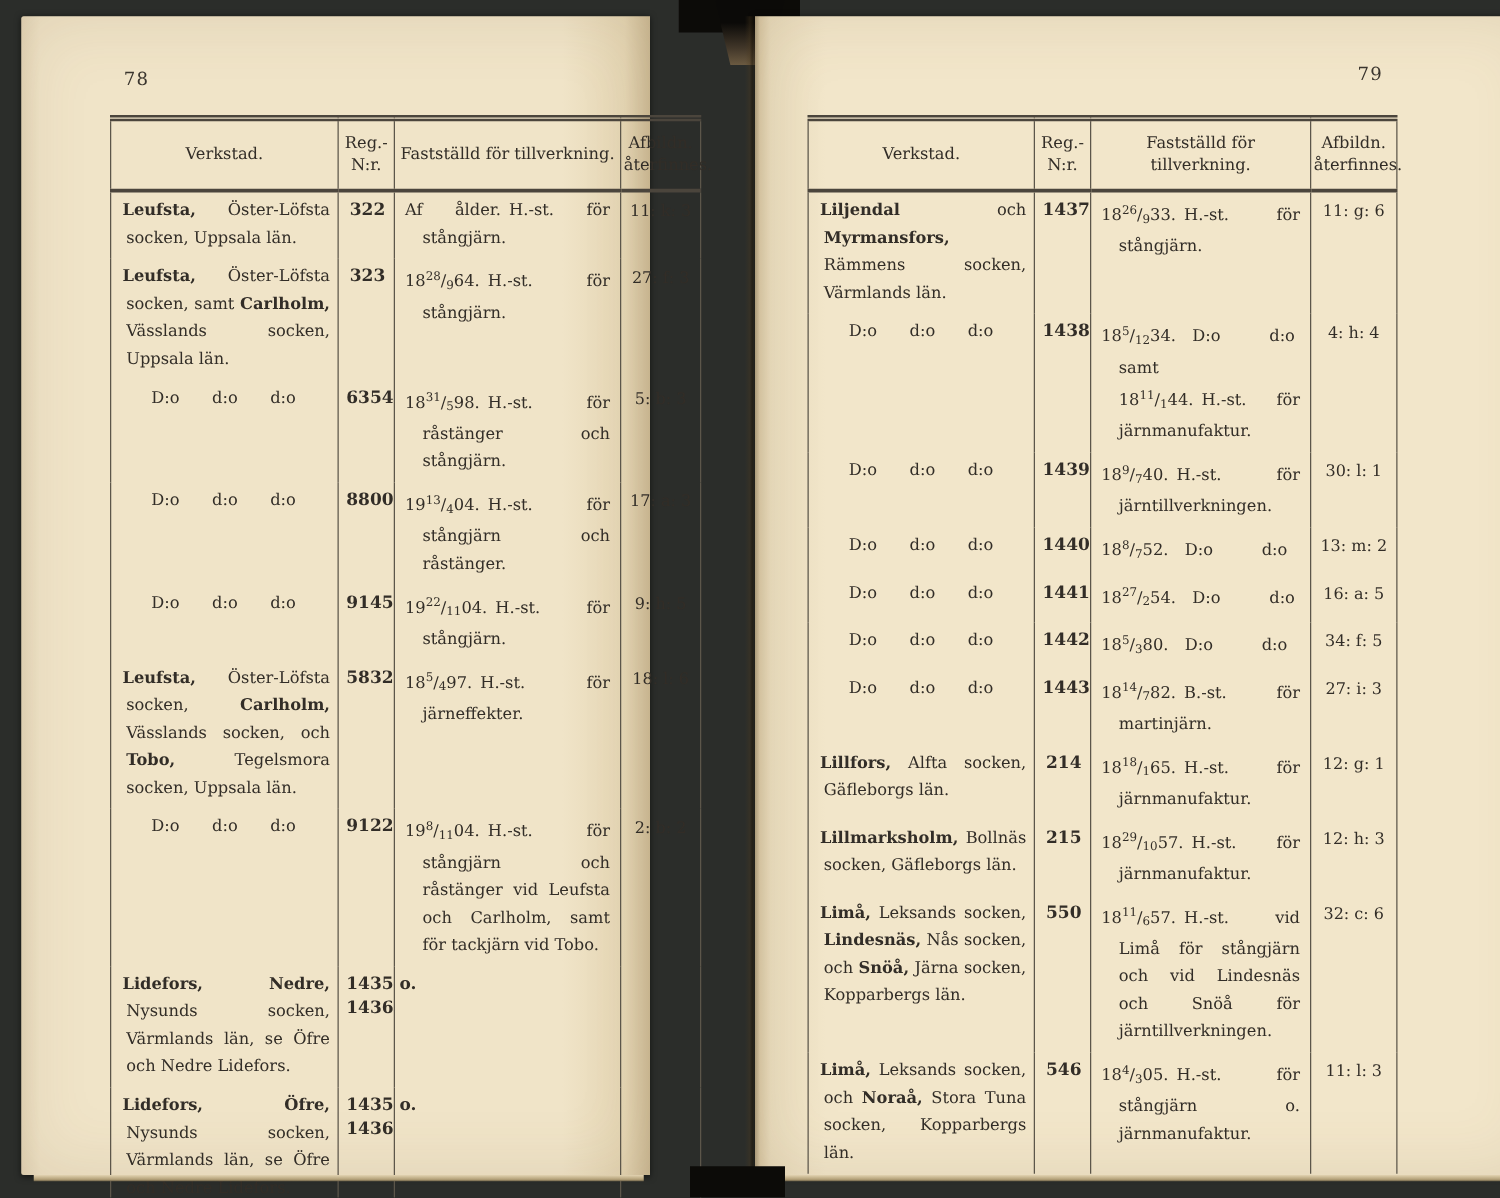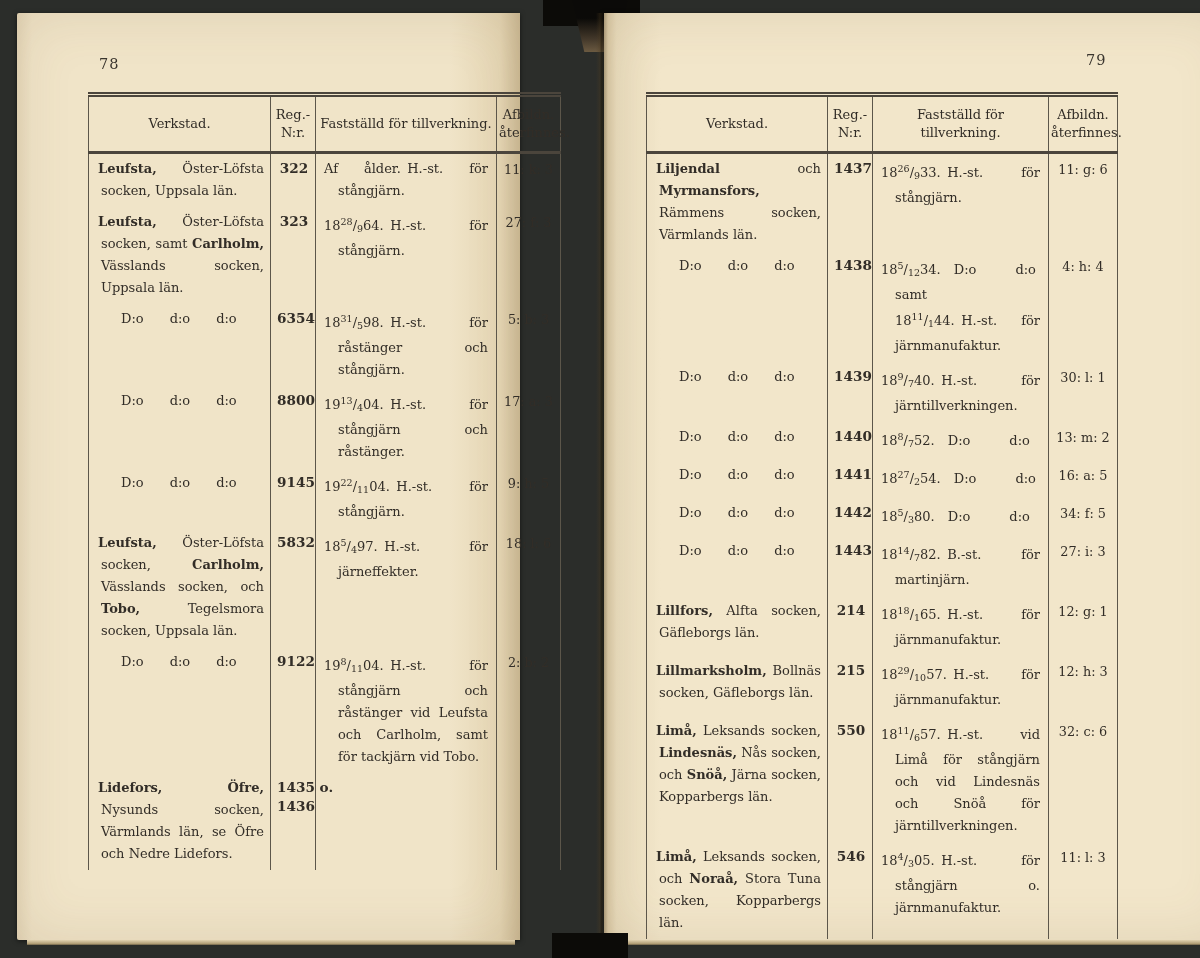--- a/index.html
+++ b/index.html
@@ -118,20 +118,26 @@
           <td class="fast"><span>18</span><span class="sup">5</span><span>/</span><span class="sub">4</span><span>97. H.-st. för </span><span class="i">järneffekter</span><span>.</span></td>
           <td class="afb">18: l: 6</td>
         </tr>
         <tr>
           <td class="name ditto"><span>D:o  d:o  d:o</span></td>
           <td class="reg"><span>9122</span></td>
           <td class="fast"><span>19</span><span class="sup">8</span><span>/</span><span class="sub">11</span><span>04. H.-st. för </span><span class="i">stångjärn</span><span> och </span><span class="i">råstänger</span><span> vid Leufsta och Carlholm, samt för </span><span class="i">tackjärn</span><span> vid Tobo.</span></td>
           <td class="afb">2: b: 2</td>
         </tr>
         <tr>
+          <td class="name"><span class="b">Lidefors, Nedre,</span><span> Nysunds socken, Värmlands län, se </span><span class="i">Öfre</span><span> och </span><span class="i">Nedre Lidefors.</span></td>
+          <td class="reg"><span>1435 o.</span><br><span>1436</span></td>
+          <td class="fast"></td>
+          <td class="afb"></td>
+        </tr>
+        <tr>
           <td class="name"><span class="b">Lidefors, Öfre,</span><span> Nysunds socken, Värmlands län, se </span><span class="i">Öfre</span><span> och </span><span class="i">Nedre Lidefors.</span></td>
           <td class="reg"><span>1435 o.</span><br><span>1436</span></td>
           <td class="fast"></td>
           <td class="afb"></td>
         </tr>
       </tbody>
   </table>
 </div>
 
 <div class="page page-right">

